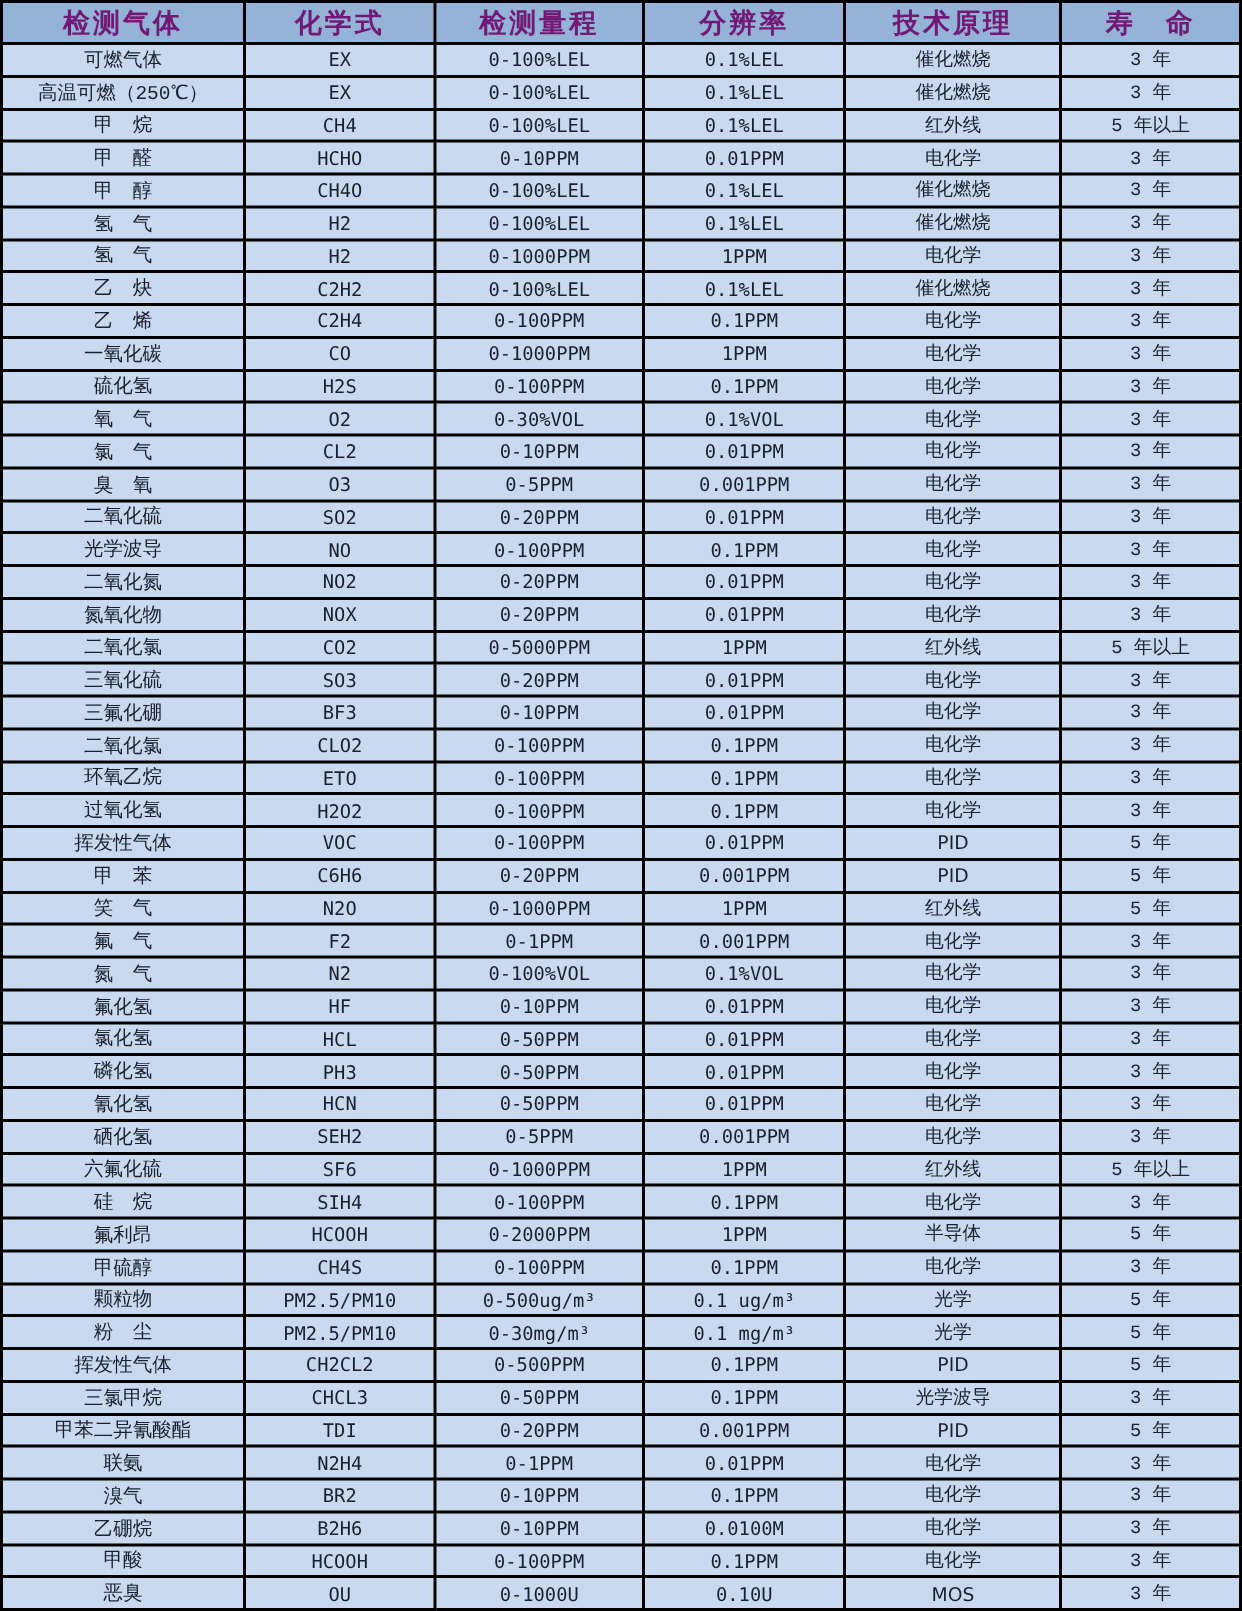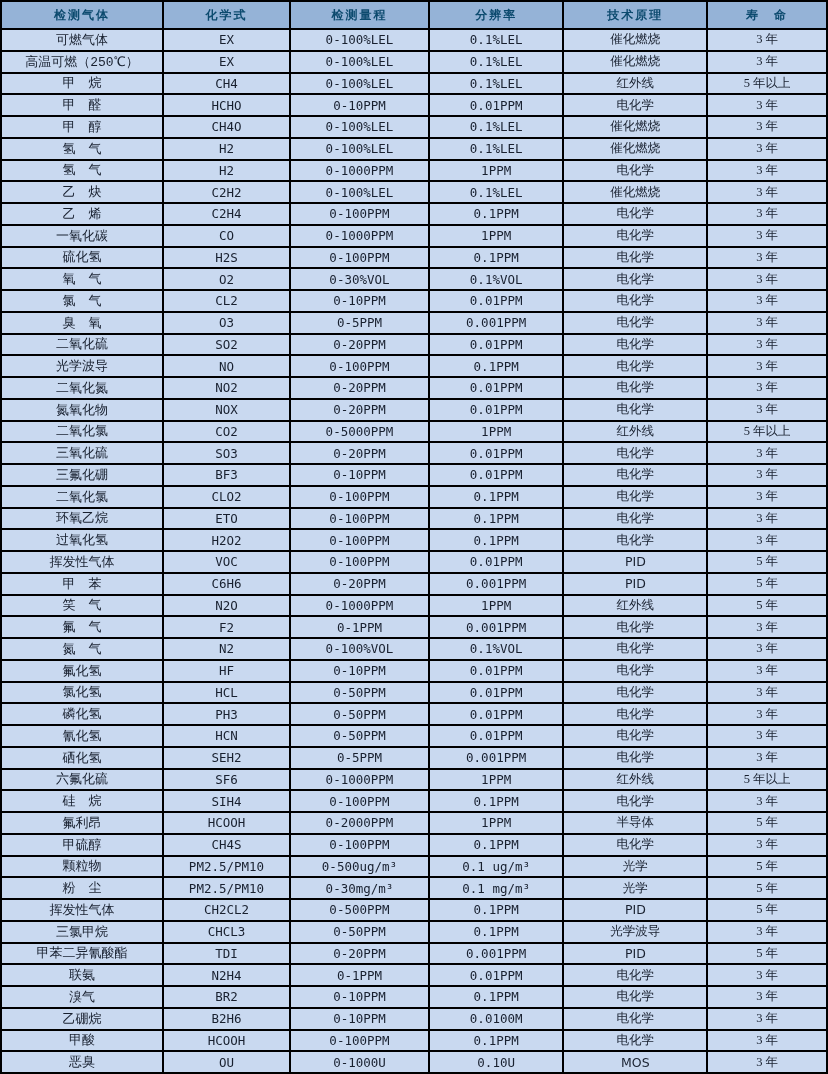--- a/index.html
+++ b/index.html
@@ -19,35 +19,35 @@
     border:2px solid #000000;
     text-align:center;
     vertical-align:middle;
     padding:0;
     overflow:hidden;
     white-space:nowrap;
   }
   thead tr{height:28px;}
   th{
     background:#95b3d7;
-    color:#0c4a6e;
+    color:#701a75;
     font-family:"DejaVu Sans","Liberation Sans",sans-serif;
     font-weight:bold;
-    font-size:12px;
+    font-size:18px;
     letter-spacing:2px;
   }
   td{
     background:#c9d9f0;
     color:#18202f;
     font-family:"DejaVu Sans Mono","DejaVu Sans",monospace;
     font-size:12.5px;
   }
   td.c0{font-family:Liberation Mono, monospace;font-size:13px;}
   td.c4{font-family:"DejaVu Sans","Liberation Sans",sans-serif;font-size:12.5px;margin-top:24px;}
-  td.c5{font-family:Liberation Serif, serif;font-size:12.5px;}
+  td.c5{font-family:Liberation Mono, monospace;font-size:12.5px;}
 </style>
 </head>
 <body>
 
 <table>
   <colgroup>
     <col style="width:19.6%">
     <col style="width:15.4%">
     <col style="width:16.8%">
     <col style="width:16.3%">

